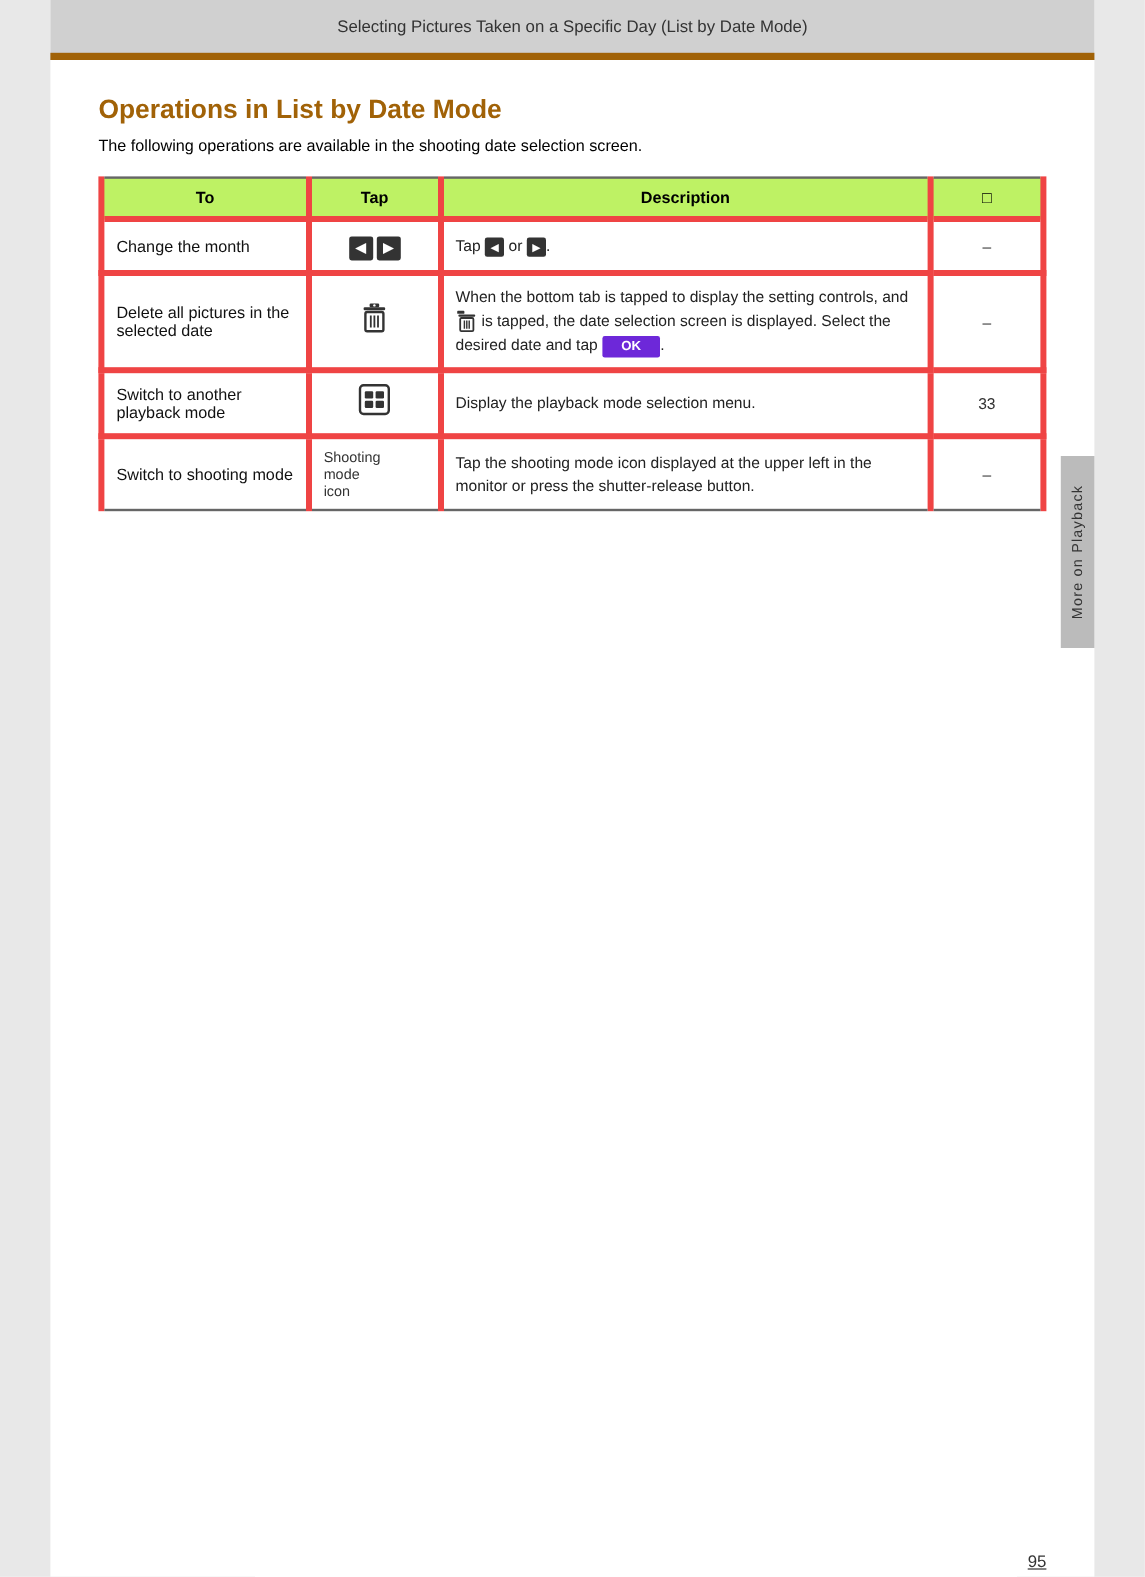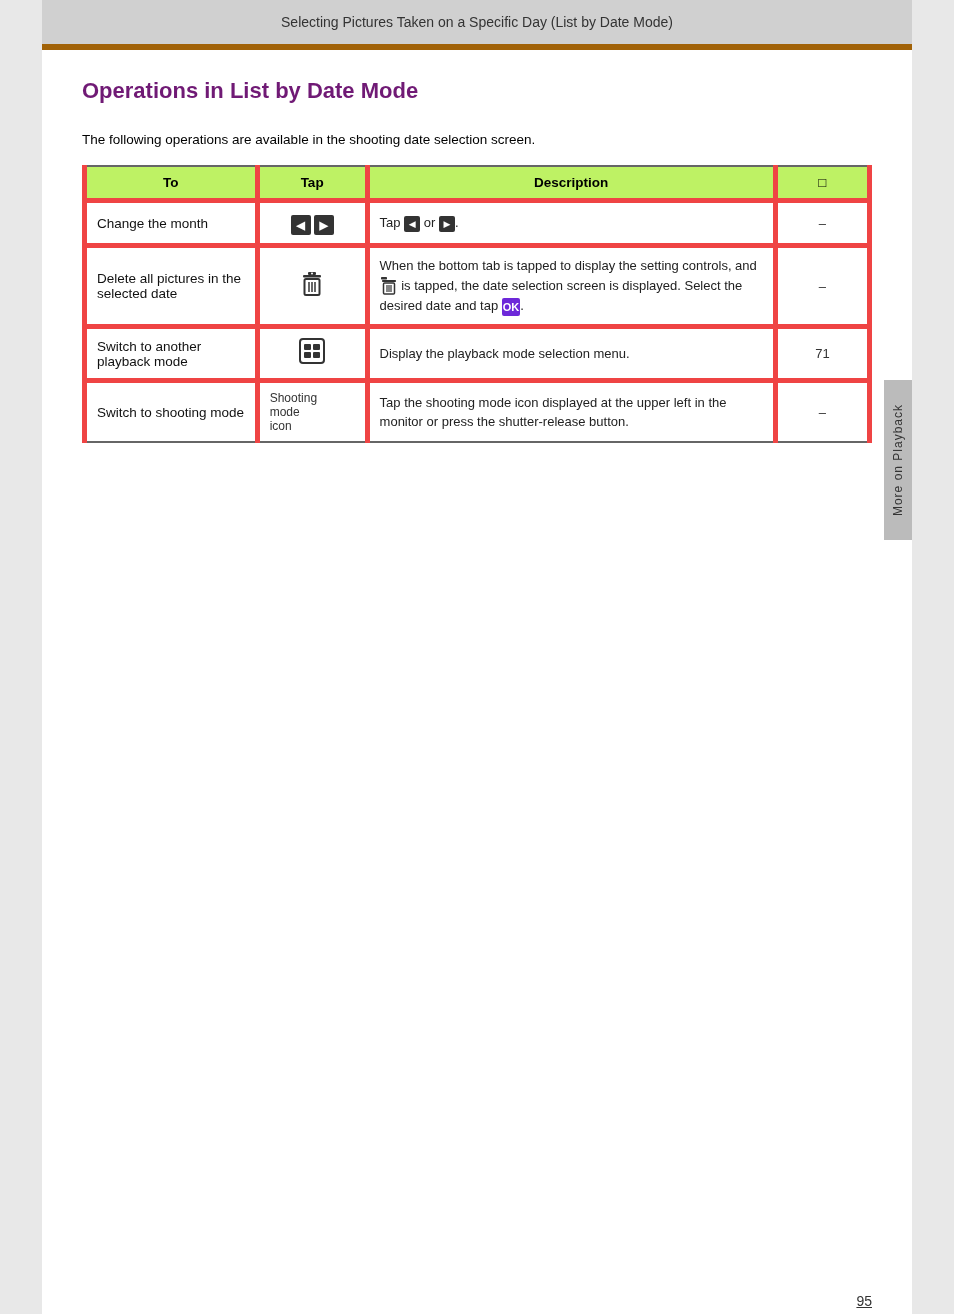--- a/index.html
+++ b/index.html
@@ -31,22 +31,22 @@
       border-bottom: 6px solid #a16207;
     }
 
     .content-area {
       padding: 28px 40px 40px 40px;
     }
 
     .section-title {
       font-size: 22px;
       font-weight: bold;
-      color: #701a75;
-      margin-bottom: 28px;
+      color: #a16207;
+      margin-bottom: 10px;
     }
 
     .section-intro {
       font-size: 13.5px;
       color: #000000;
       margin-bottom: 18px;
     }
 
     
     .ops-table {
@@ -144,21 +144,21 @@
       color: #333;
     }
 
     
     .ok-badge {
       display: inline-block;
       background: #6d28d9;
       color: #fff;
       font-size: 11px;
       font-weight: bold;
-      padding: 1px 1px;
+      padding: 1px 16px;
       border-radius: 2px;
       vertical-align: middle;
     }
 
     
     .inline-arrow {
       display: inline-block;
       width: 16px;
       height: 16px;
       background: #333;
@@ -304,21 +304,21 @@
                 <rect x="2" y="2" width="24" height="24" rx="3" fill="none" stroke="#333" stroke-width="2"></rect>
 
                 <rect x="6" y="7" width="7" height="6" rx="1" fill="#333"></rect>
                 <rect x="15" y="7" width="7" height="6" rx="1" fill="#333"></rect>
                 <rect x="6" y="15" width="7" height="6" rx="1" fill="#333"></rect>
                 <rect x="15" y="15" width="7" height="6" rx="1" fill="#333"></rect>
               </svg>
             </span>
           </td>
           <td class="col-desc">Display the playback mode selection menu.</td>
-          <td class="col-ref">71</td>
+          <td class="col-ref">33</td>
         </tr>
 
         <tr>
           <td class="col-to">Switch to shooting mode</td>
           <td class="col-tap">
             <div class="shooting-mode-text">
               Shooting<br>mode<br>icon
             </div>
           </td>
           <td class="col-desc">Tap the shooting mode icon displayed at the upper left in the monitor or press the shutter-release button.</td>

